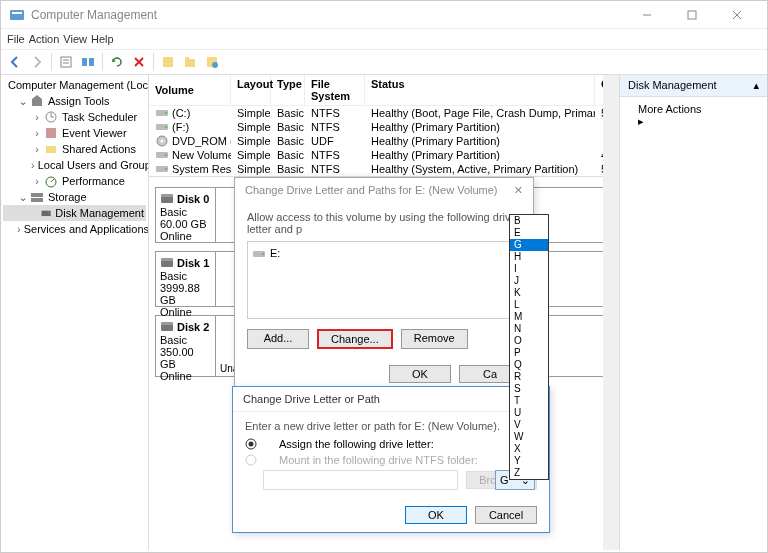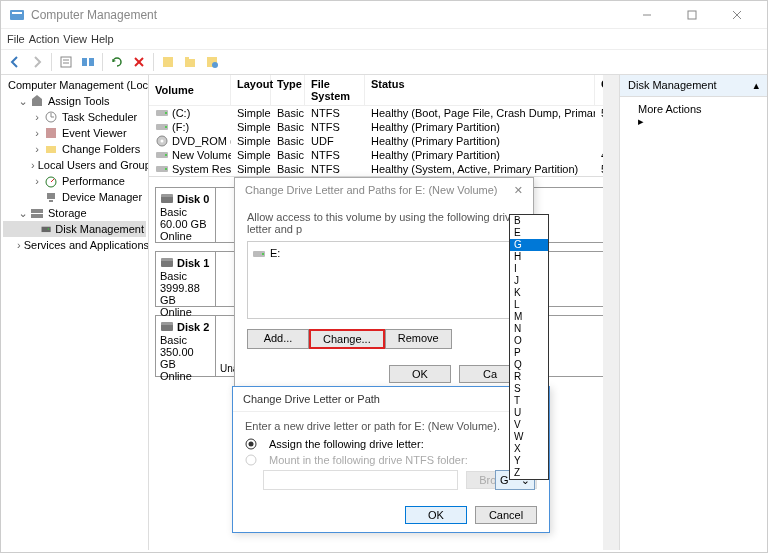--- a/index.html
+++ b/index.html
@@ -60,30 +60,30 @@
 .actions-section { background: #eaf3fb; padding: 4px 8px; display: flex; justify-content: space-between; border-bottom: 1px solid #ddd; }
 .actions-item { padding: 6px 18px; display: flex; justify-content: space-between; flex-direction: column; }
 
 
 .dialog1 { position: absolute; left: 233px; top: 176px; width: 300px; background: #fff; border: 1px solid #aaa; box-shadow: 2px 2px 8px rgba(0,0,0,0.15); }
 .dialog-title { padding: 6px 10px; display: flex; justify-content: space-between; color: #888; }
 .dialog-body { padding: 8px 12px; }
 .dialog-text { color: #555; margin-bottom: 6px; font-size: 11px; }
 .drive-list { border: 1px solid #ccc; height: 78px; padding: 4px; }
 .drive-list-item { display: flex; align-items: center; gap: 4px; }
-.dlg-btns { display: flex; gap: 0; margin-top: 10px; }
+.dlg-btns { display: flex; gap: 8px; margin-top: 10px; }
 .btn { padding: 2px 12px; border: 1px solid #999; background: #e8e8e8; min-width: 62px; text-align: center; }
 .btn.highlight { border: 2px solid #d22; }
 .btn.primary { border: 1px solid #0078d7; background: #e5f1fb; }
 .btn.disabled { color: #aaa; border-color: #ddd; }
 .dlg-foot { display: flex; justify-content: flex-end; gap: 8px; padding: 8px 12px; }
 
 .dialog2 { position: absolute; left: 231px; top: 385px; width: 318px; background: #fff; border: 1px solid #4a90d9; box-shadow: 2px 2px 8px rgba(0,0,0,0.15); }
 .dialog2 .dialog-title { color: #333; font-size: 12px; border-bottom: 1px solid #eee; }
-.radio-row { display: flex; align-items: center; gap: 12px; margin: 4px 0; }
+.radio-row { display: flex; align-items: center; gap: 22px; margin: 4px 0; }
 .radio-row.disabled { color: #aaa; }
 .folder-input { border: 1px solid #ddd; height: 20px; width: 200px; margin-left: 18px; }
 .combo { border: 1px solid #7a9fc4; background: #e5f1fb; width: 40px; height: 20px; display: flex; align-items: center; justify-content: space-between; padding: 0 4px; position: absolute; right: 14px; top: 58px; }
 
 .dropdown { position: absolute; left: 508px; top: 213px; width: 40px; background: #fff; border: 1px solid #333; z-index: 100; }
 .dropdown div { padding: 0 4px; line-height: 12px; font-size: 10px; }
 .dropdown div.sel { background: #0078d7; color: #fff; }
 
 .scrollbar { position: absolute; right: 0; top: 0; bottom: 0; width: 16px; background: #f0f0f0; }
 
@@ -213,46 +213,38 @@
         <svg class="ticon" viewBox="0 0 16 14">
           <rect x="3" y="2" width="10" height="10" fill="#c99"></rect>
         </svg>
         <span>Event Viewer</span>
       </div>
     <div class="tree-item ind2">
         <span class="exp">›</span>
         <svg class="ticon" viewBox="0 0 16 14">
           <rect x="3" y="4" width="10" height="7" fill="#f5d980"></rect>
         </svg>
-        <span>Change Folders</span>
+        <span>Shared Actions</span>
       </div>
     <div class="tree-item ind2">
         <span class="exp">›</span>
         <svg class="ticon" viewBox="0 0 16 14">
           <circle cx="6" cy="5" r="2" fill="#888"></circle>
           <circle cx="10" cy="5" r="2" fill="#888"></circle>
           <rect x="3" y="8" width="10" height="4" fill="#888"></rect>
         </svg>
         <span>Local Users and Groups</span>
       </div>
     <div class="tree-item ind2">
         <span class="exp">›</span>
         <svg class="ticon" viewBox="0 0 16 14">
           <circle cx="8" cy="8" r="5" fill="none" stroke="#2a7a2a"></circle>
           <line x1="8" y1="8" x2="11" y2="5" stroke="#d22"></line>
         </svg>
         <span>Performance</span>
-      </div>
-    <div class="tree-item ind2">
-        <span class="exp"></span>
-        <svg class="ticon" viewBox="0 0 16 14">
-          <rect x="4" y="3" width="8" height="6" fill="#888"></rect>
-          <rect x="6" y="10" width="4" height="2" fill="#888"></rect>
-        </svg>
-        <span>Device Manager</span>
       </div>
     <div class="tree-item ind1">
         <span class="exp">⌄</span>
         <svg class="ticon" viewBox="0 0 16 14">
           <rect x="2" y="3" width="12" height="4" fill="#888"></rect>
           <rect x="2" y="8" width="12" height="4" fill="#888"></rect>
         </svg>
         <span>Storage</span>
       </div>
     <div class="tree-item ind2 selected">

